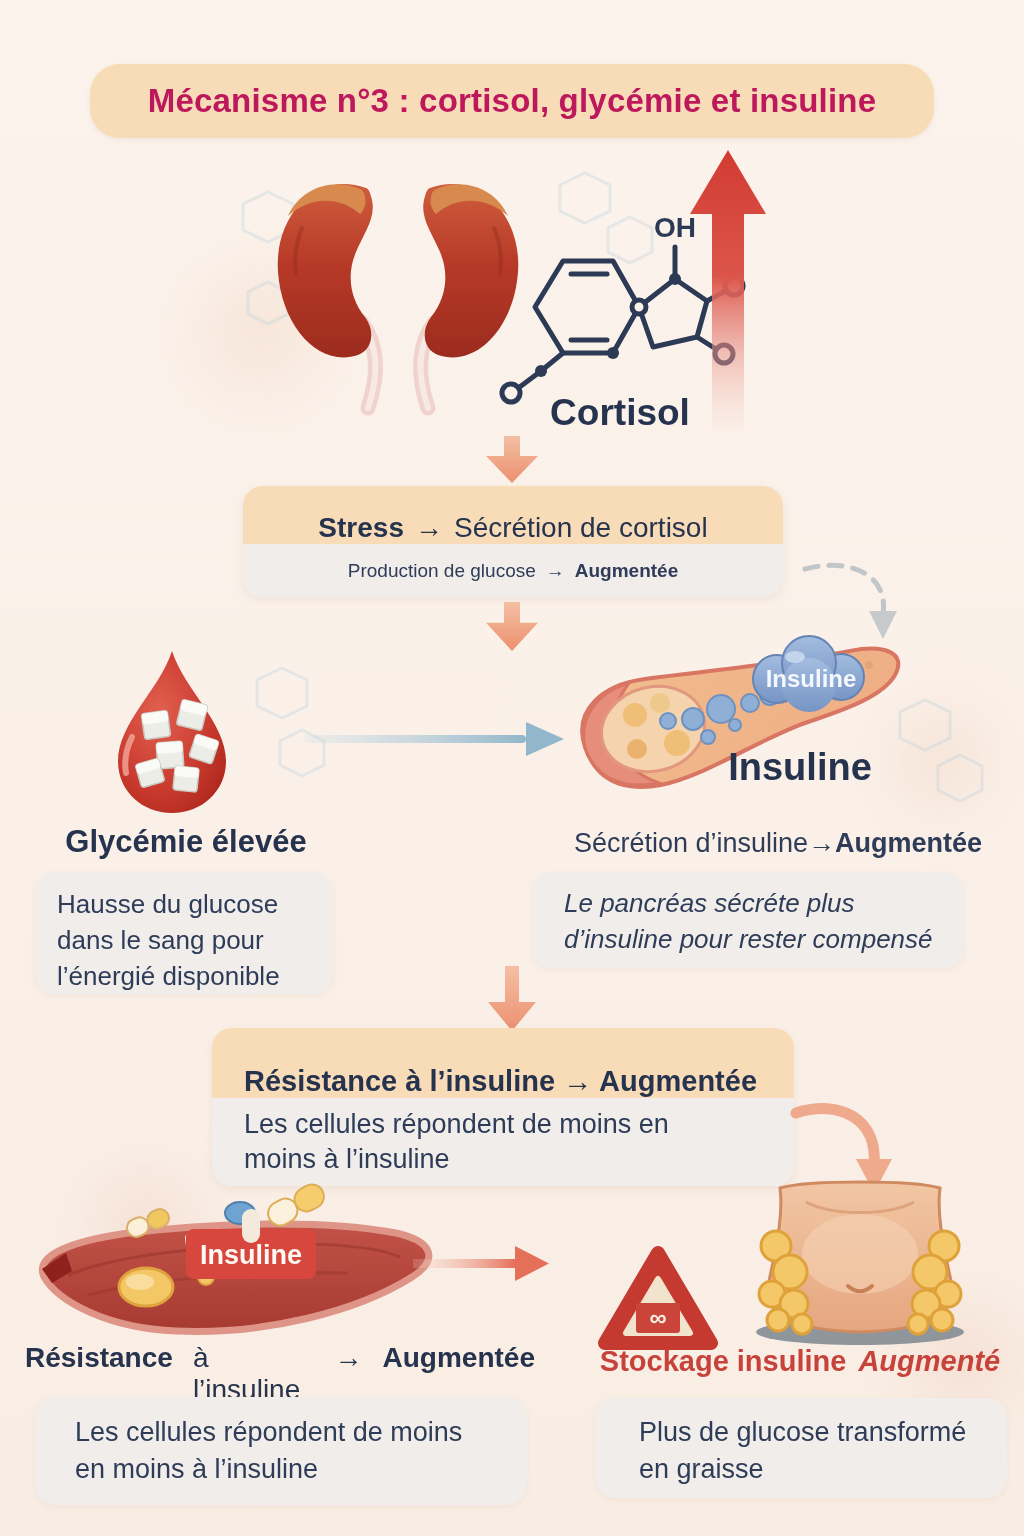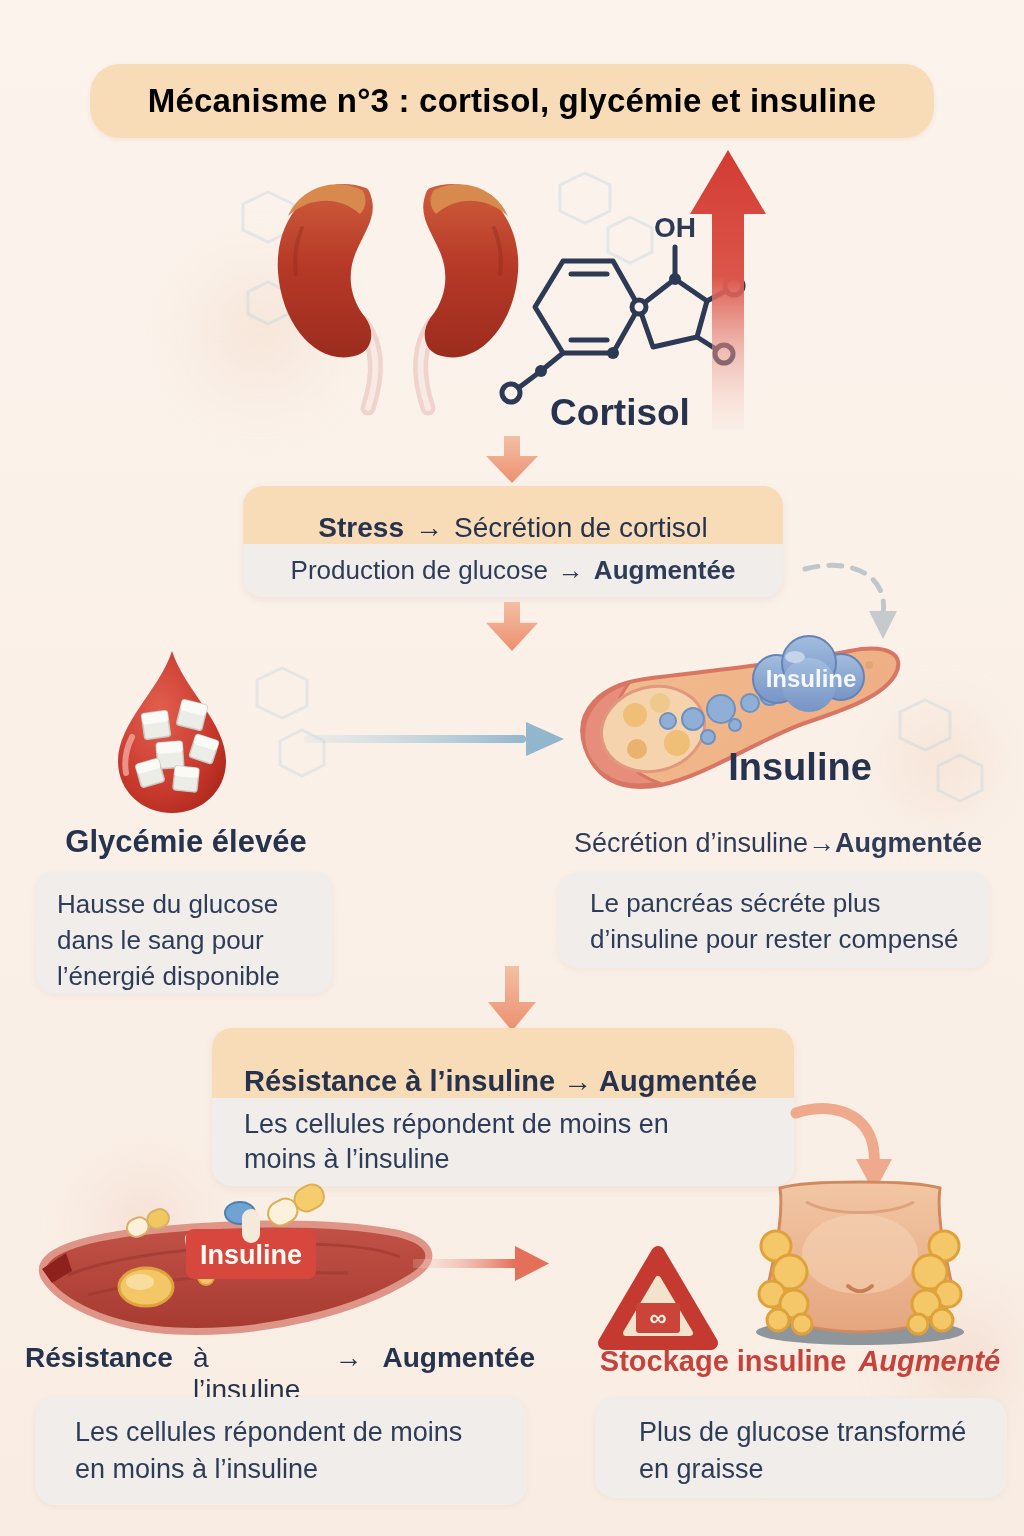--- a/index.html
+++ b/index.html
@@ -6,45 +6,45 @@
   body{font-family:"Liberation Sans","DejaVu Sans",sans-serif;}
   .poster{position:relative;width:1024px;height:1536px;overflow:hidden;
     background:linear-gradient(180deg,#FBF3EC 0%,#FAF0E8 55%,#F9EDE3 100%);}
   .abs{position:absolute;}
   .blush{position:absolute;border-radius:50%;filter:blur(18px);pointer-events:none;}
   .deco{opacity:.28;}
   text{font-family:"Liberation Sans","DejaVu Sans",sans-serif;}
 
   .banner{left:90px;top:64px;width:844px;height:74px;background:#F8DBB7;border-radius:30px;
     display:flex;align-items:center;justify-content:center;font-size:33px;font-weight:bold;
-    color:#000000;letter-spacing:.2px;box-shadow:0 2px 5px rgba(180,130,90,.12);}
+    color:#be185d;letter-spacing:.2px;box-shadow:0 2px 5px rgba(180,130,90,.12);}
 
   .cortisol-label{left:505px;top:392px;width:230px;text-align:center;font-size:37px;
     font-weight:bold;color:#26334E;}
 
   .duo-box{border-radius:20px;overflow:hidden;box-shadow:0 3px 8px rgba(150,110,80,.10);}
   .duo-head{background:#F8DBB7;display:flex;align-items:flex-end;justify-content:center;
     gap:11px;color:#26334E;}
   .duo-body{background:#F0EDEA;display:flex;align-items:center;justify-content:center;
     gap:10px;color:#2E3C58;}
 
   .stress-box{left:243px;top:486px;width:540px;}
   .stress-box .duo-head{height:58px;font-size:28px;}
-  .stress-box .duo-body{height:53px;font-size:26px;}
+  .stress-box .duo-body{height:53px;font-size:19px;}
 
   .res-box{left:212px;top:1028px;width:582px;}
   .res-box .duo-head{height:70px;font-size:29px;font-weight:bold;justify-content:flex-start;
     padding-left:32px;}
   .res-box .duo-body{height:88px;font-size:27px;justify-content:flex-start;align-items:center;
     padding-left:32px;white-space:pre-line;line-height:1.3;text-align:left;}
 
   .note{background:#F0EDEA;border-radius:20px;color:#2E3C58;font-size:26px;line-height:1.38;
     white-space:pre-line;box-shadow:0 2px 6px rgba(150,110,80,.08);}
   .note-glycemia{left:35px;top:872px;width:298px;height:122px;padding:15px 12px 0 22px;box-sizing:border-box;}
-  .note-insulin{left:558px;top:872px;width:432px;height:96px;padding:14px 10px 0 32px;box-sizing:border-box;}
+  .note-insulin{left:532px;top:872px;width:432px;height:96px;padding:14px 10px 0 32px;box-sizing:border-box;font-style:italic;}
   .note-muscle{left:35px;top:1397px;width:492px;height:108px;padding:17px 14px 0 40px;box-sizing:border-box;font-size:27px;}
   .note-storage{left:595px;top:1398px;width:412px;height:100px;padding:16px 12px 0 44px;box-sizing:border-box;font-size:27px;}
 
   .h-glycemia{left:55px;top:824px;width:262px;text-align:center;font-size:31px;font-weight:bold;color:#26334E;}
   .h-insulin{left:700px;top:746px;width:200px;text-align:center;font-size:38px;font-weight:bold;color:#26334E;}
   .line-insulin{left:548px;top:828px;width:460px;display:flex;justify-content:center;gap:0;
     font-size:27px;color:#2E3C58;}
   .h-muscle{left:25px;top:1342px;width:510px;display:flex;justify-content:center;gap:20px;
     font-size:28px;color:#26334E;}
   .h-storage{left:585px;top:1345px;width:430px;display:flex;justify-content:center;gap:12px;

